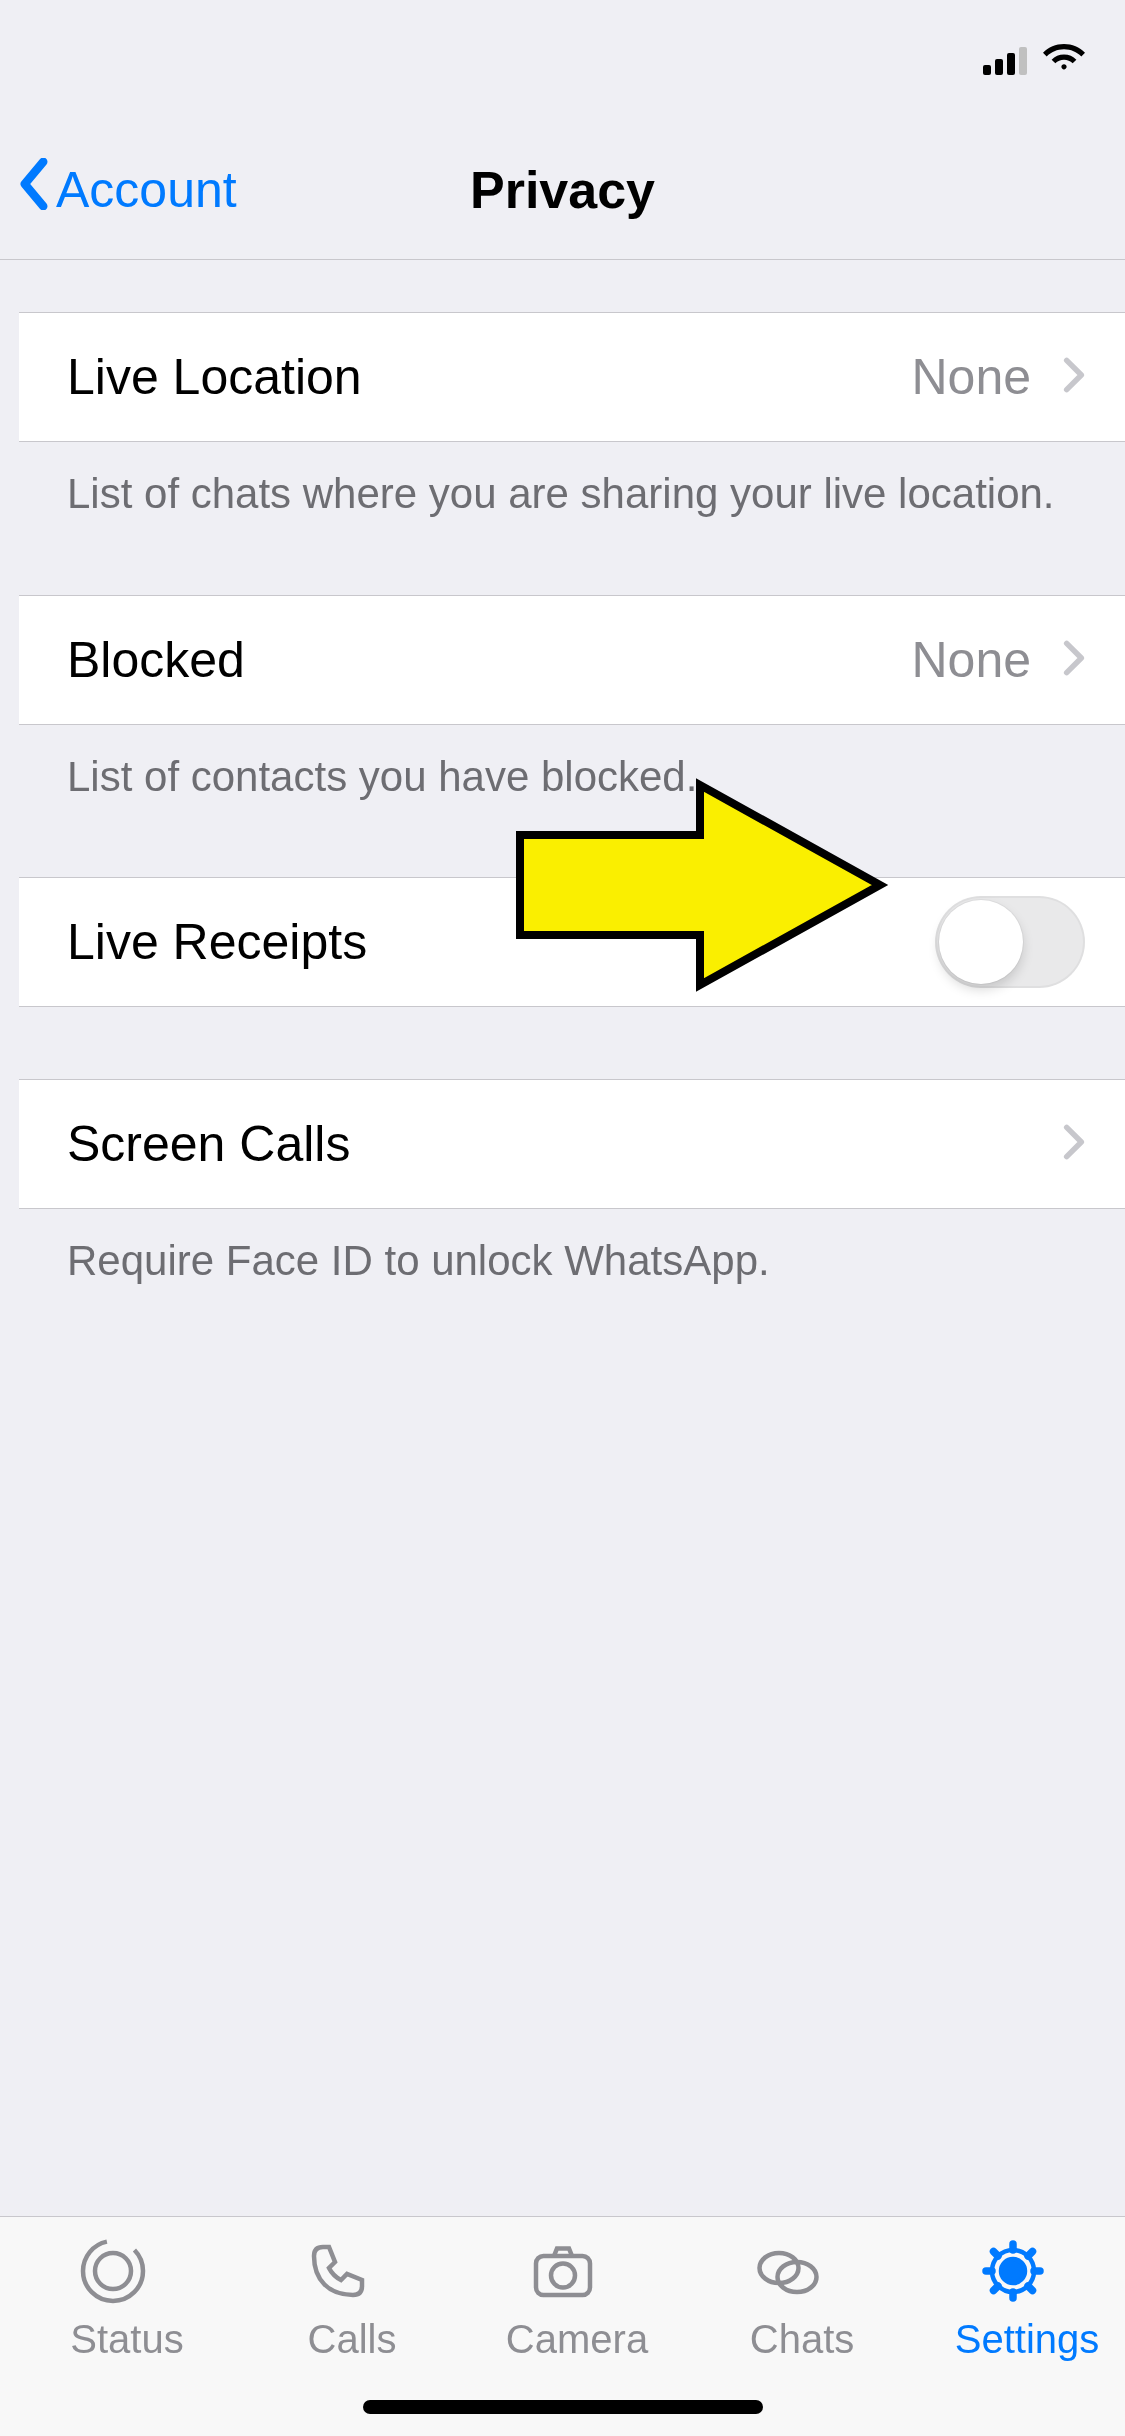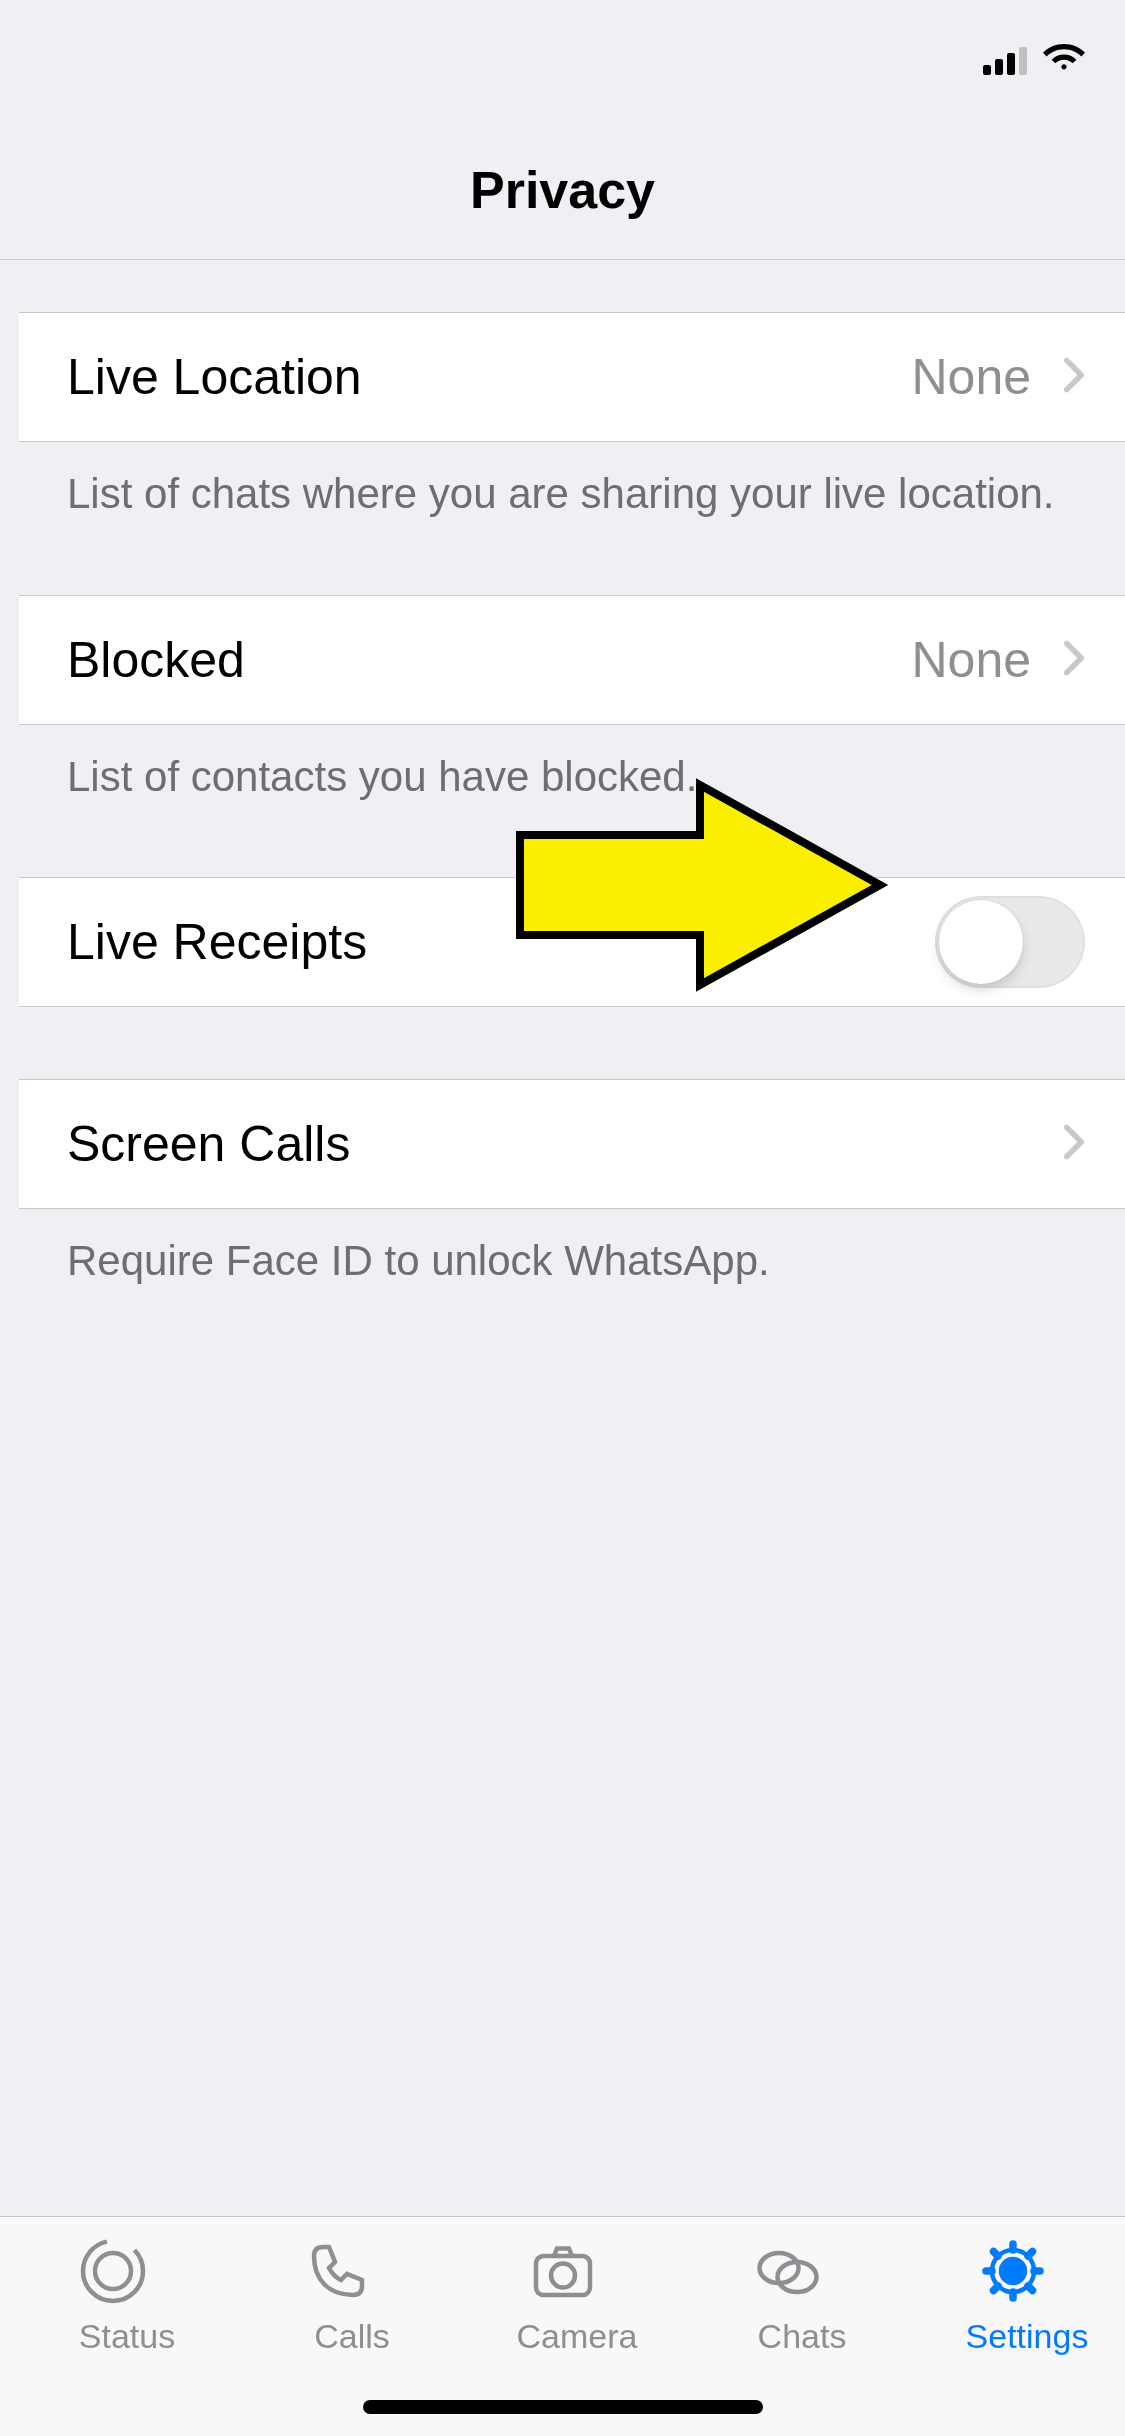--- a/index.html
+++ b/index.html
@@ -139,21 +139,21 @@
       display: flex;
       flex-direction: column;
       align-items: center;
       gap: 8px;
       color: #8e8e93;
     }
     .tab.active { color: #007aff; }
     .tab-icon { height: 76px; display:flex; align-items:center; justify-content:center; }
     .tab-icon svg { width: 72px; height: 72px; }
     .tab-label {
-      font-size: 34px;
+      font-size: 40px;
       margin-left: 29px;
     }
     .home-indicator {
       position: absolute;
       bottom: 22px;
       left: 50%;
       transform: translateX(-50%);
       width: 400px;
       height: 14px;
       background: #000;
@@ -171,20 +171,28 @@
       <span></span>
   </div>
   <div class="wifi-icon">
     <svg viewBox="0 0 24 24" fill="#000">
         <path d="M12 18.5c.83 0 1.5-.67 1.5-1.5s-.67-1.5-1.5-1.5-1.5.67-1.5 1.5.67 1.5 1.5 1.5zM12 4C7.31 4 3.07 5.9 0 8.98l2.13 2.13C4.65 8.6 8.13 7 12 7s7.35 1.6 9.87 4.11L24 8.98C20.93 5.9 16.69 4 12 4zm0 6c-2.76 0-5.26 1.12-7.07 2.93l2.12 2.12C8.33 13.77 10.06 13 12 13s3.67.77 4.95 2.05l2.12-2.12C17.26 11.12 14.76 10 12 10z"></path>
       </svg>
   </div>
 </div>
 
 <div class="nav-bar">
+  <div class="back-button">
+    <span class="back-chevron">
+      <svg viewBox="0 0 16 28">
+          <path d="M13 2 L3 14 L13 26" stroke="#007aff" stroke-width="4.5" fill="none" stroke-linecap="round" stroke-linejoin="round"></path>
+        </svg>
+    </span>
+    <span>Account</span>
+  </div>
   <div class="nav-title">Privacy</div>
 </div>
 
 <div class="content">
 
   <div class="section-gap"></div>
 
   <div class="row">
     <div class="row-label">Live Location</div>
     <div class="row-value">None</div>

